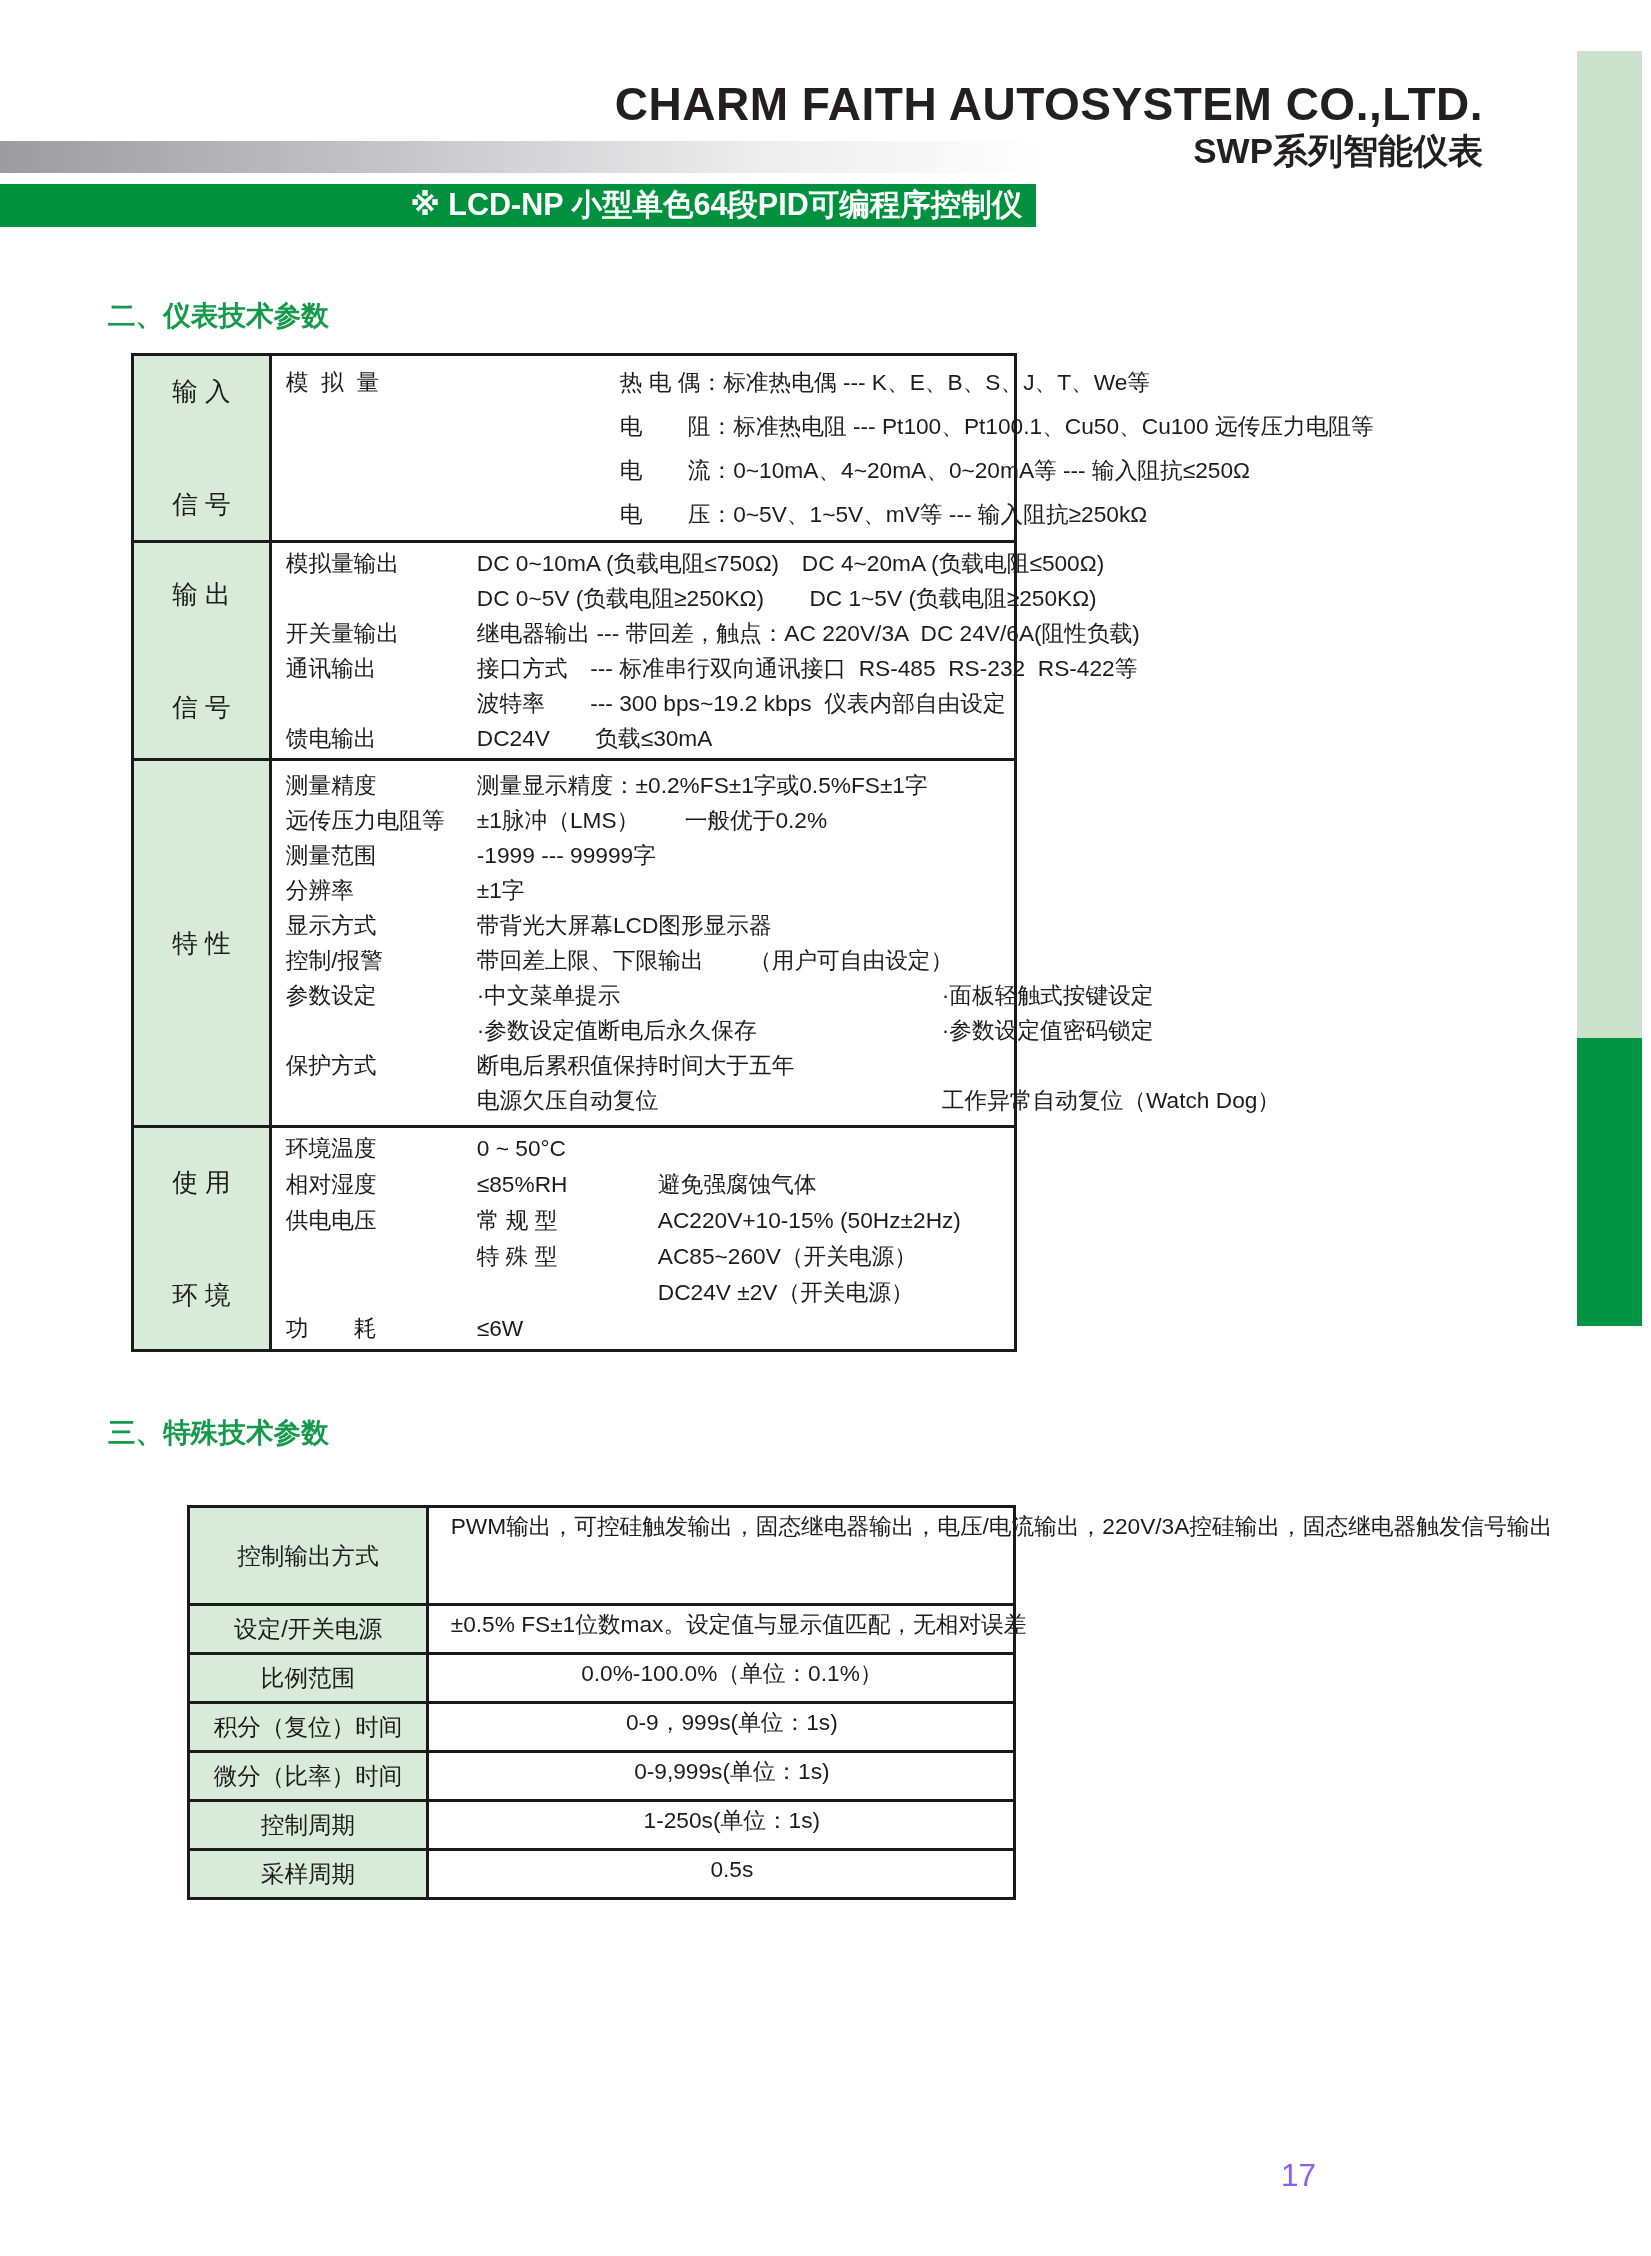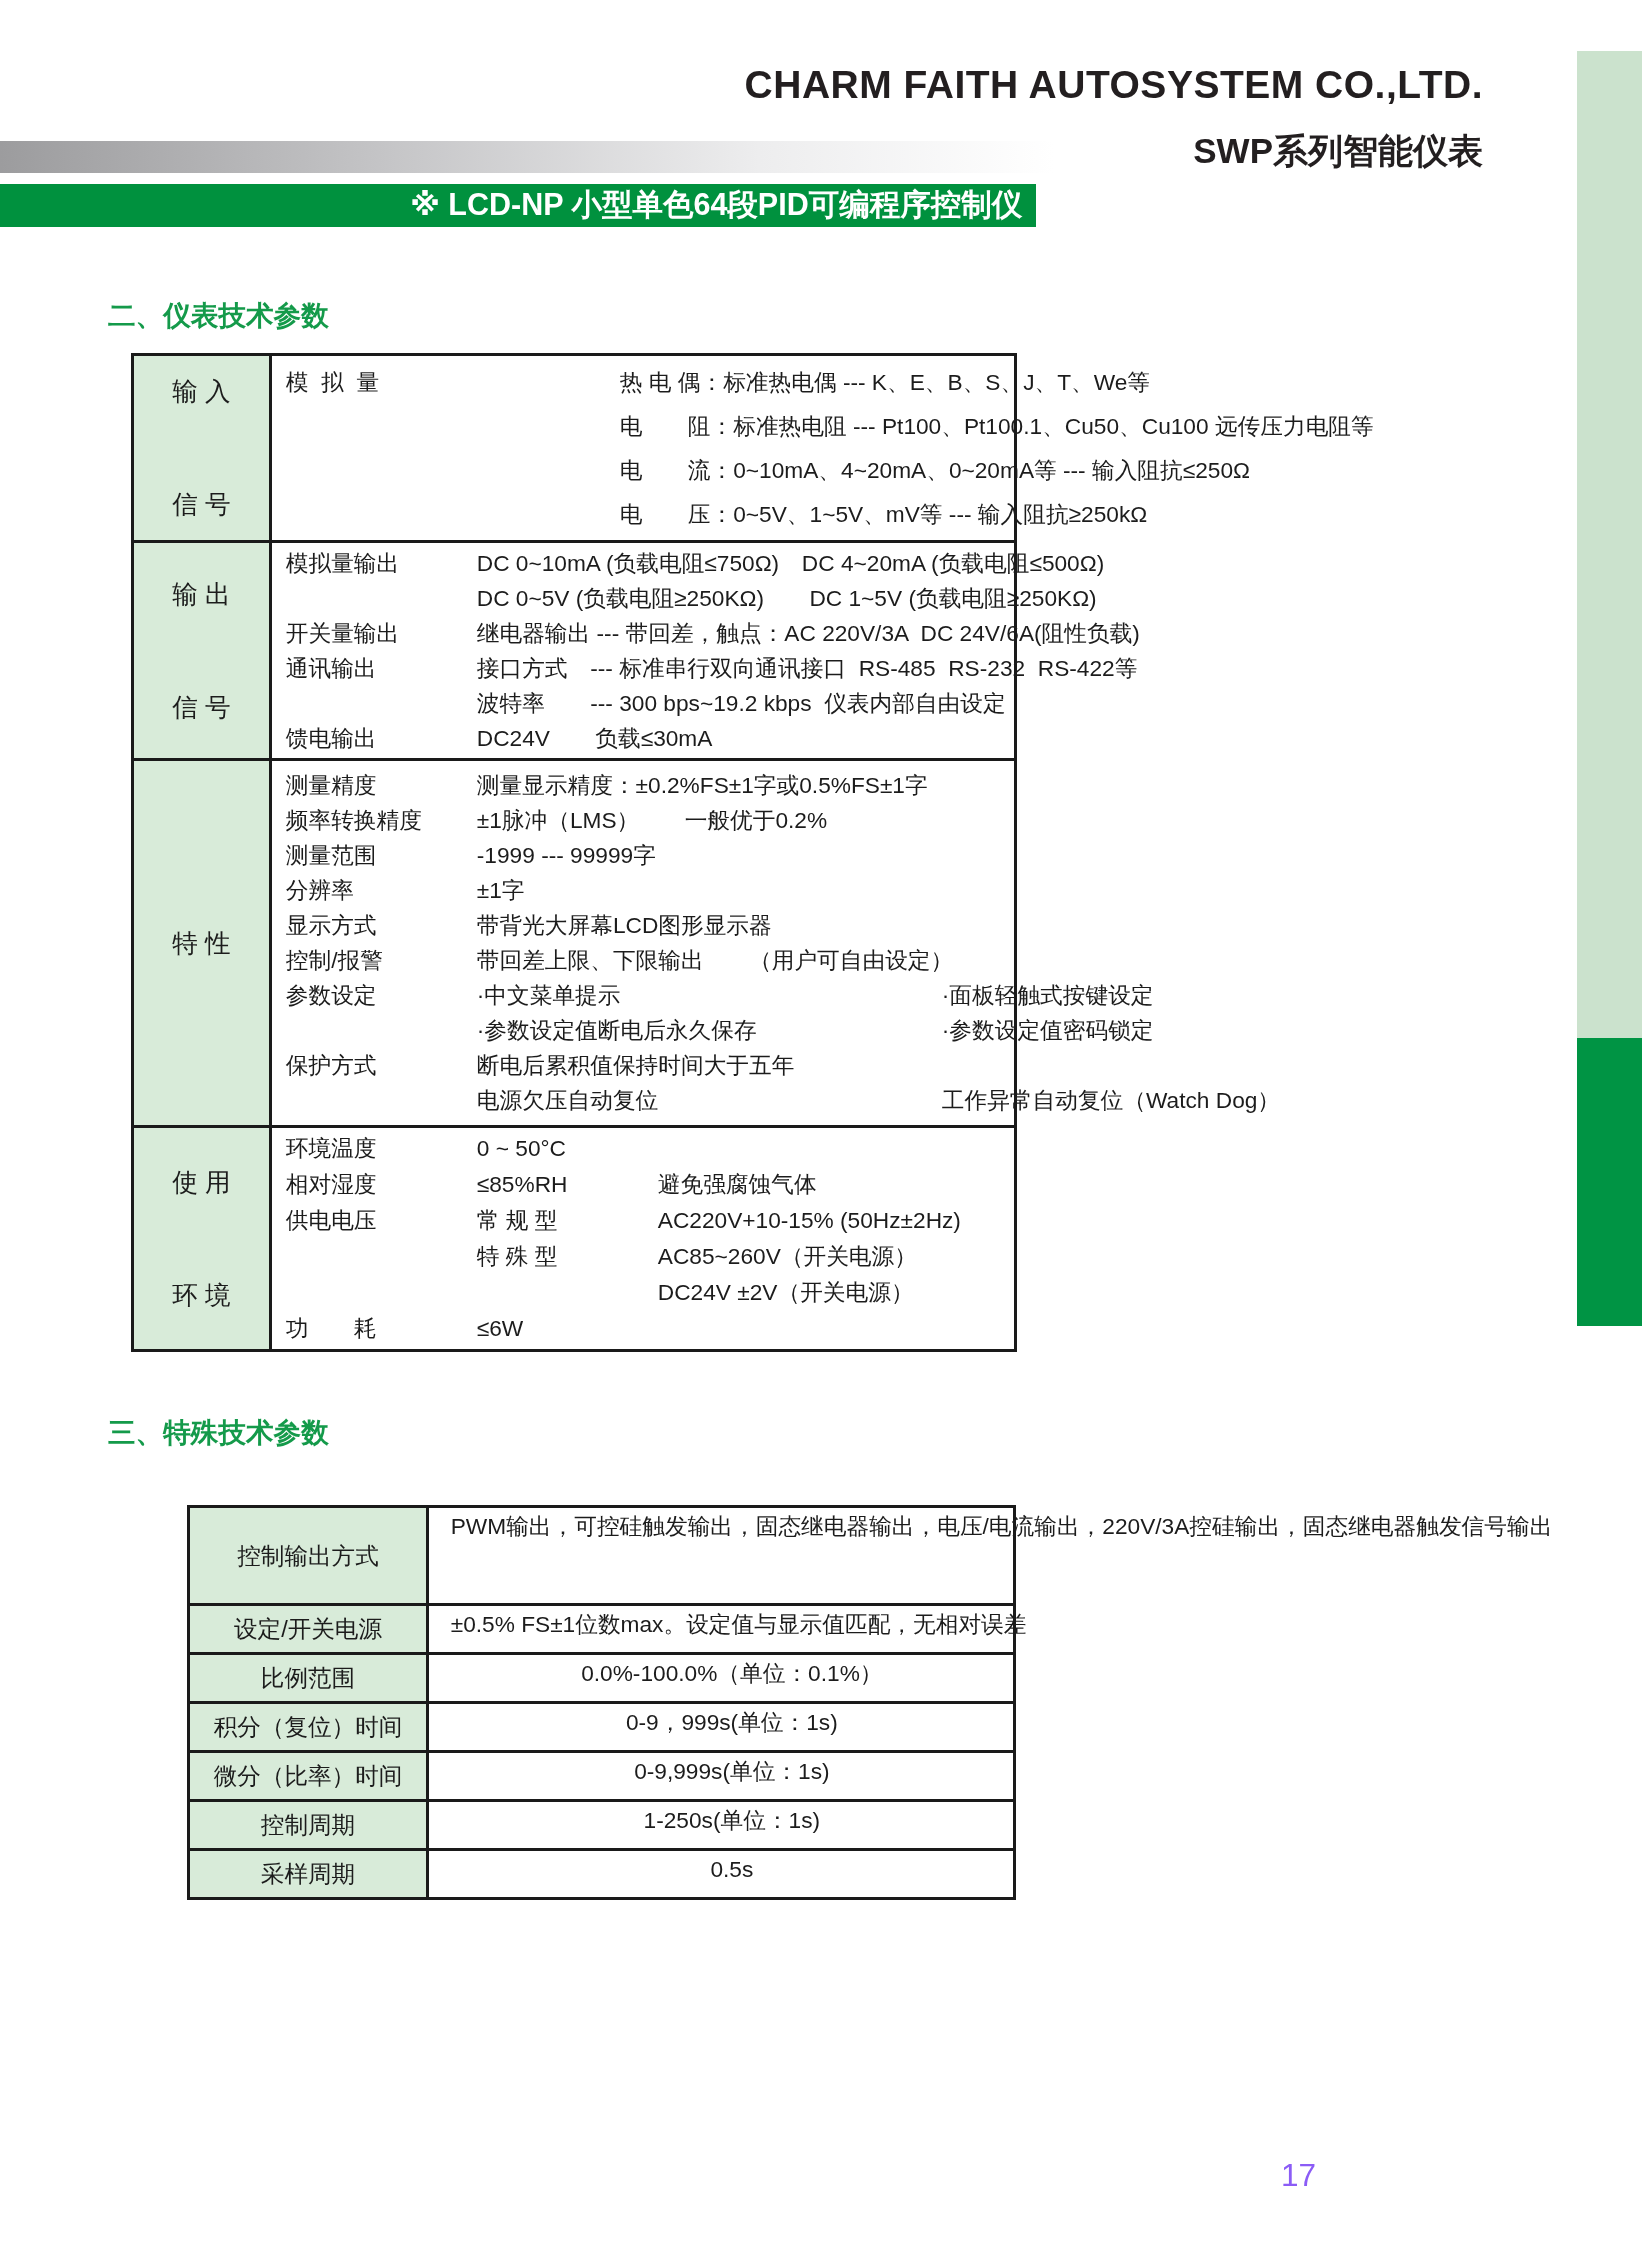--- a/index.html
+++ b/index.html
@@ -3,21 +3,21 @@
 <meta charset="utf-8">
 <style>
   html,body{margin:0;padding:0;background:#fff;}
   .page{position:relative;width:1652px;height:2257px;background:#ffffff;overflow:hidden;
         font-family:"Liberation Sans","DejaVu Sans",sans-serif;color:#1c1c1c;}
   
   .band{position:absolute;right:9.9px;width:65px;}
   .band-light{top:51px;height:987px;background:var(--band-light-green,#cbe2cd);}
   .band-dark{top:1038px;height:288px;background:var(--band-dark-green,#009444);}
   
-  .company{position:absolute;top:63px;right:169px;font-size:39px;font-weight:600;
+  .company{position:absolute;top:77px;right:169px;font-size:46px;font-weight:600;
            color:#231f20;letter-spacing:0.5px;white-space:nowrap;}
   .graybar{position:absolute;top:141px;left:0;width:1054px;height:31.5px;
            background:linear-gradient(to right,#9c9c9e 0%,#c3c3c5 35%,#ededee 72%,#ffffff 100%);}
   .series{position:absolute;top:128px;right:169px;font-size:35px;font-weight:bold;
           color:#231f20;white-space:nowrap;}
   .banner{position:absolute;top:184px;left:0;width:1036px;height:43px;box-sizing:border-box;
           background:var(--banner-green,#00913e);color:#ffffff;font-size:30.5px;font-weight:bold;
           display:flex;align-items:center;justify-content:flex-end;padding-right:13.8px;white-space:nowrap;}
   
   .sec{position:absolute;left:108px;margin:0;font-size:27.6px;font-weight:bold;
@@ -103,21 +103,21 @@
           <div class="t1line"><span class="c1"></span><span class="c2">波特率　　--- 300 bps~19.2 kbps  仪表内部自由设定</span></div>
           <div class="t1line"><span class="c1">馈电输出</span><span class="c2">DC24V　　负载≤30mA</span></div>
         </div>
       </div>
       <div class="t1row r2">
         <div class="t1group">
           <span>特 性</span>
         </div>
         <div class="t1content">
           <div class="t1line"><span class="c1">测量精度</span><span class="c2">测量显示精度：±0.2%FS±1字或0.5%FS±1字</span></div>
-          <div class="t1line"><span class="c1">频率转换精度</span><span class="c2">±1脉冲（LMS）　　一般优于0.2%</span></div>
+          <div class="t1line"><span class="c1">远传压力电阻等</span><span class="c2">±1脉冲（LMS）　　一般优于0.2%</span></div>
           <div class="t1line"><span class="c1">测量范围</span><span class="c2">-1999 --- 99999字</span></div>
           <div class="t1line"><span class="c1">分辨率</span><span class="c2">±1字</span></div>
           <div class="t1line"><span class="c1">显示方式</span><span class="c2">带背光大屏幕LCD图形显示器</span></div>
           <div class="t1line"><span class="c1">控制/报警</span><span class="c2">带回差上限、下限输出　　（用户可自由设定）</span></div>
           <div class="t1line has3"><span class="c1">参数设定</span><span class="c2">·中文菜单提示</span><span class="c3">·面板轻触式按键设定</span></div>
           <div class="t1line has3"><span class="c1"></span><span class="c2">·参数设定值断电后永久保存</span><span class="c3">·参数设定值密码锁定</span></div>
           <div class="t1line"><span class="c1">保护方式</span><span class="c2">断电后累积值保持时间大于五年</span></div>
           <div class="t1line has3"><span class="c1"></span><span class="c2">电源欠压自动复位</span><span class="c3">工作异常自动复位（Watch Dog）</span></div>
         </div>
       </div>

